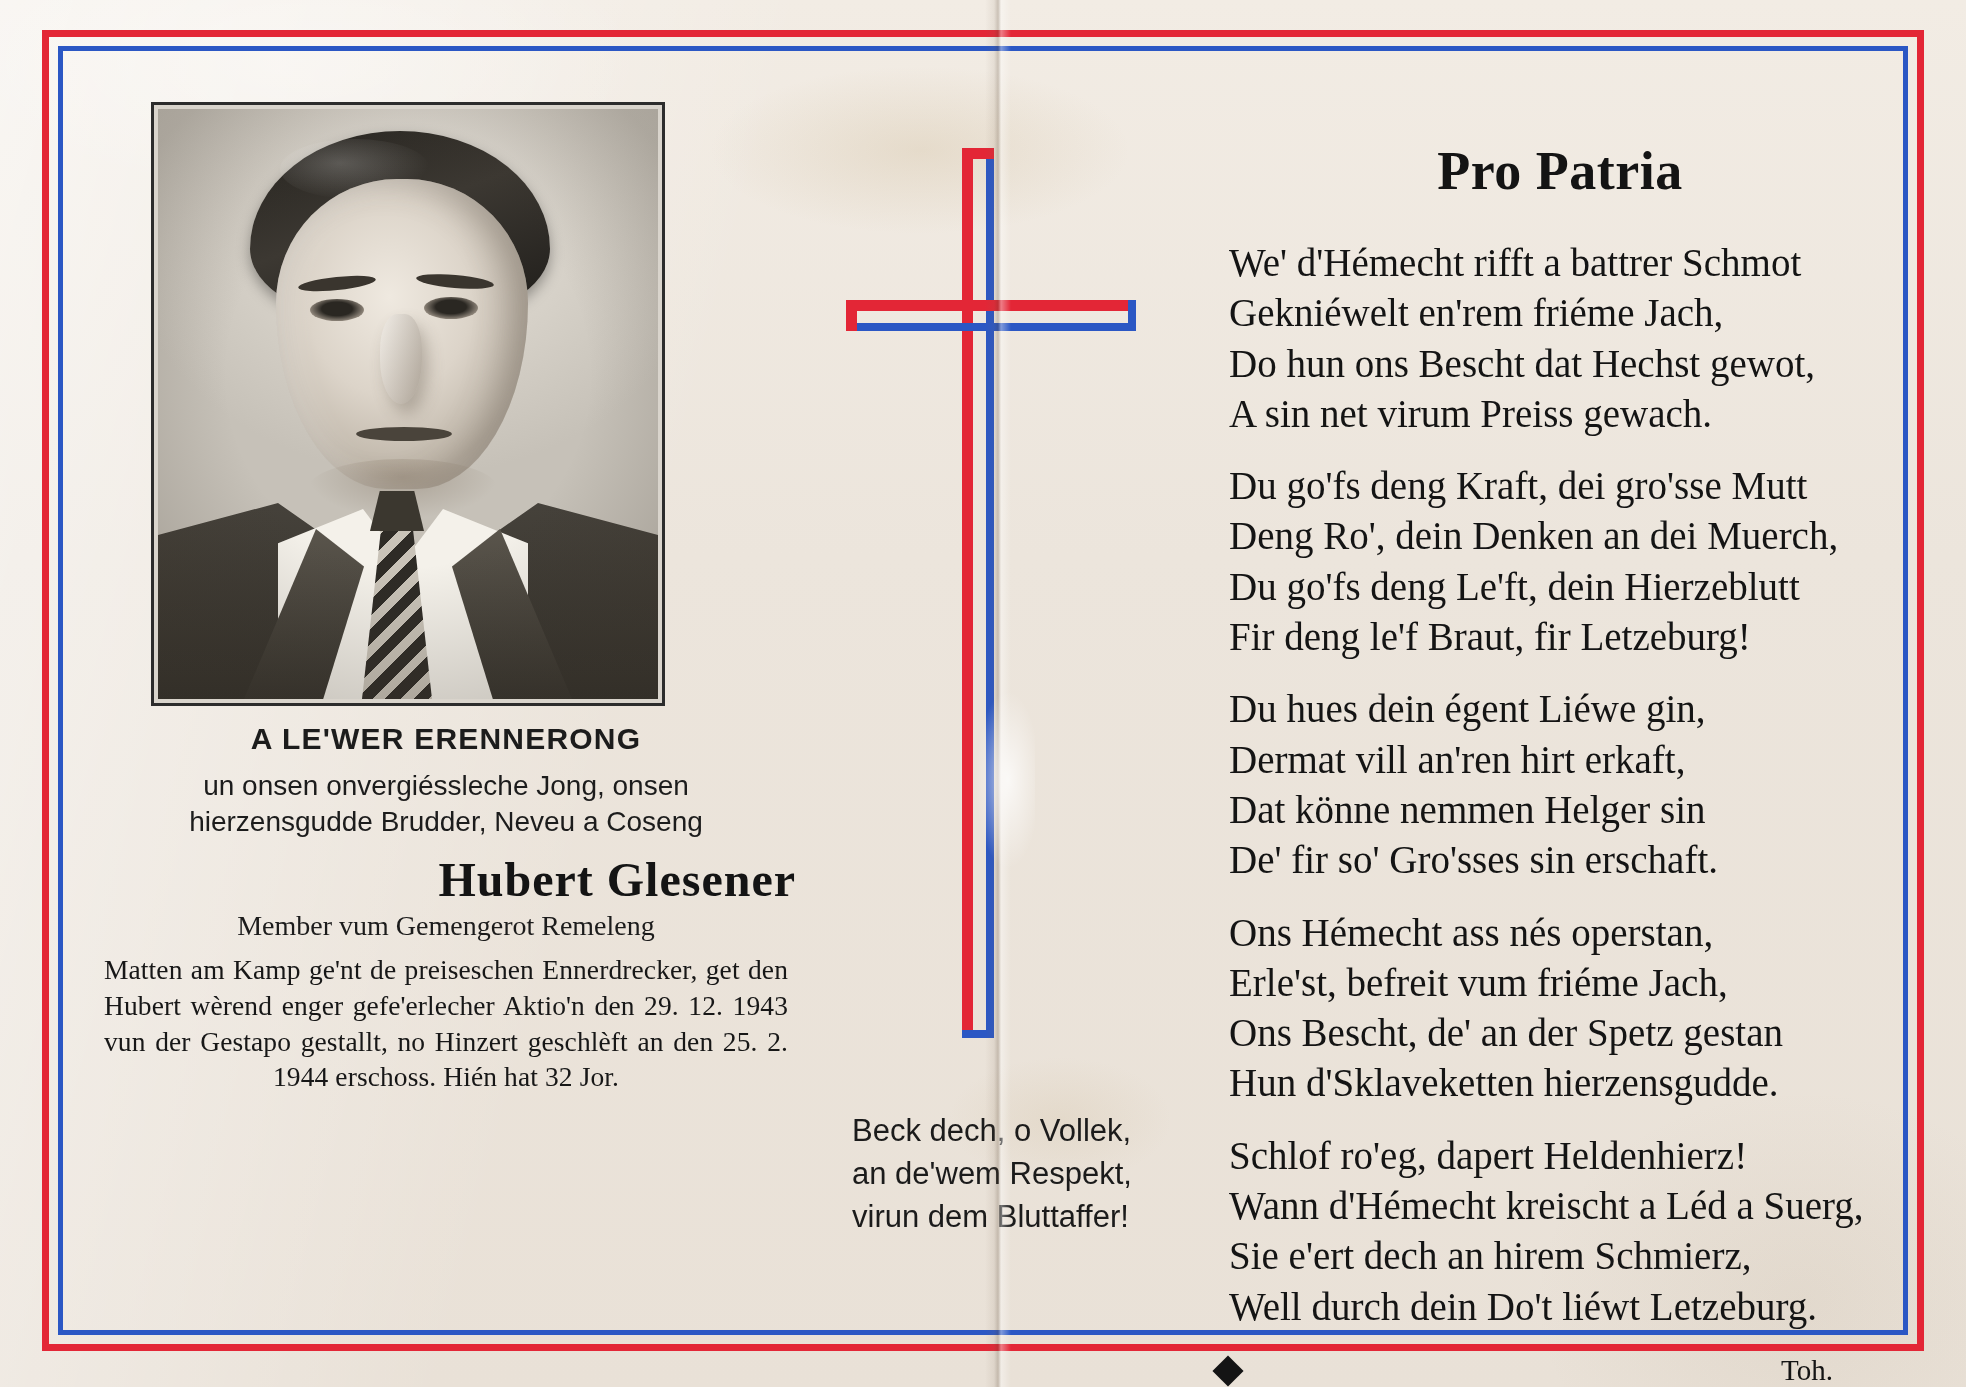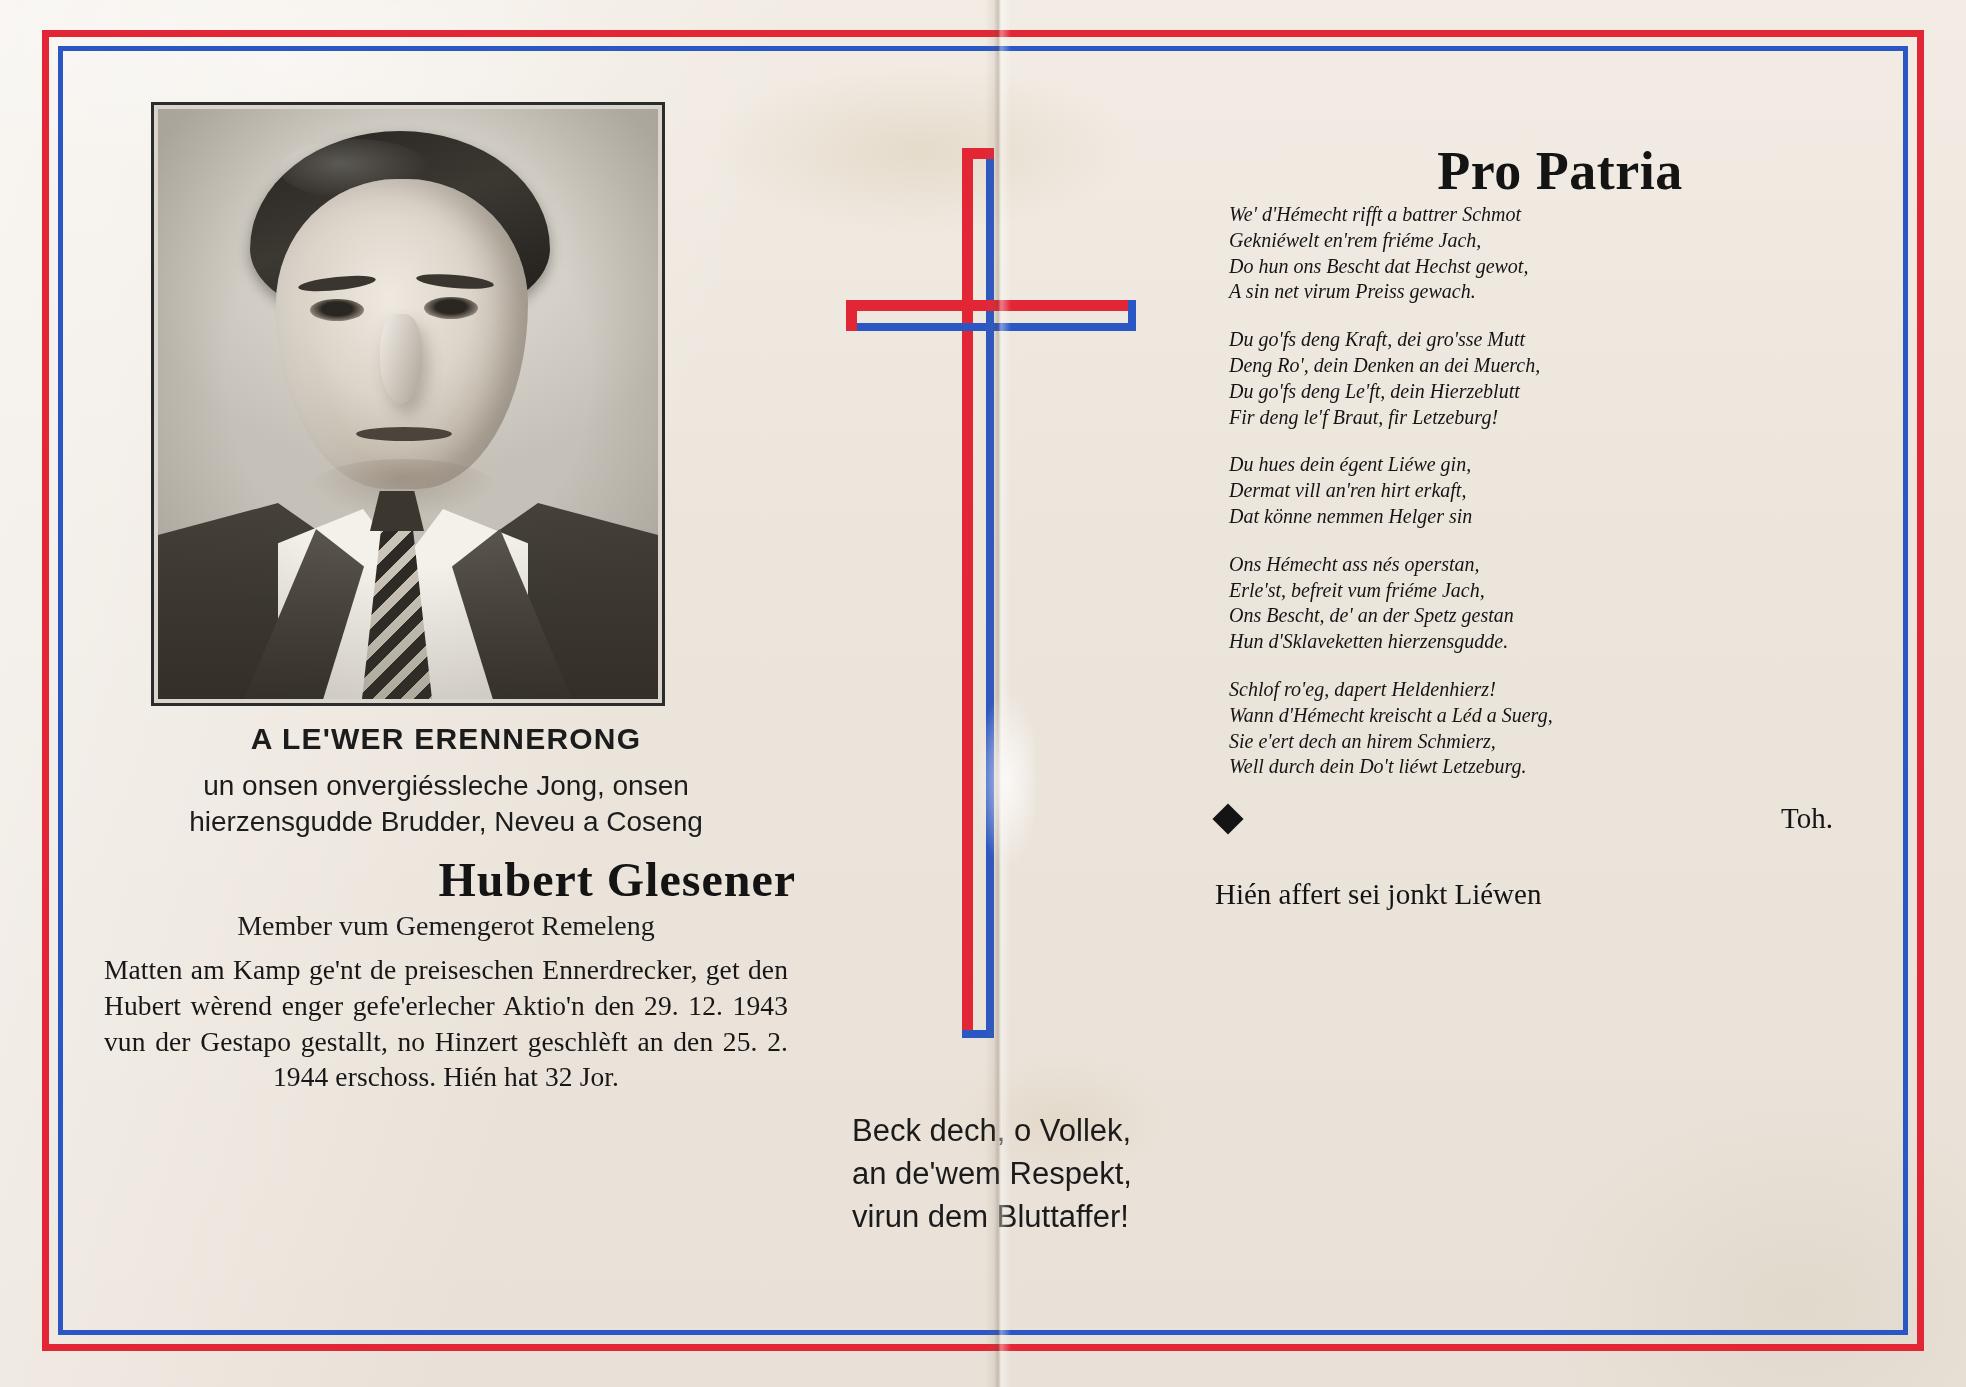--- a/index.html
+++ b/index.html
@@ -339,26 +339,26 @@
   }
   .poem-title {
     font-family: "Liberation Serif", serif;
     font-weight: bold;
     font-size: 54px;
     text-align: center;
     color: #141414;
     letter-spacing: 0.5px;
   }
   .poem {
-    font-family: "Liberation Serif", serif;
-    font-size: 20px;
+    margin-top: 36px;
+    font-family: "Liberation Serif", serif;
+    font-size: 39px;
     line-height: 1.29;
     color: #141414;
     padding-left: 14px;
-    font-style: italic;
   }
   .stanza { margin-bottom: 22px; }
   .stanza div { white-space: nowrap; }
 
   .poem-footer {
     position: relative;
     margin-top: 4px;
     height: 50px;
     text-align: center;
   }
@@ -463,20 +463,21 @@
       <div class="stanza">
         <div>Du go'fs deng Kraft, dei gro'sse Mutt</div>
         <div>Deng Ro', dein Denken an dei Muerch,</div>
         <div>Du go'fs deng Le'ft, dein Hierzeblutt</div>
         <div>Fir deng le'f Braut, fir Letzeburg!</div>
       </div>
       <div class="stanza">
         <div>Du hues dein égent Liéwe gin,</div>
         <div>Dermat vill an'ren hirt erkaft,</div>
         <div>Dat könne nemmen Helger sin</div>
+        <div>De' fir so' Gro'sses sin erschaft.</div>
       </div>
       <div class="stanza">
         <div>Ons Hémecht ass nés operstan,</div>
         <div>Erle'st, befreit vum friéme Jach,</div>
         <div>Ons Bescht, de' an der Spetz gestan</div>
         <div>Hun d'Sklaveketten hierzensgudde.</div>
       </div>
       <div class="stanza">
         <div>Schlof ro'eg, dapert Heldenhierz!</div>
         <div>Wann d'Hémecht kreischt a Léd a Suerg,</div>

